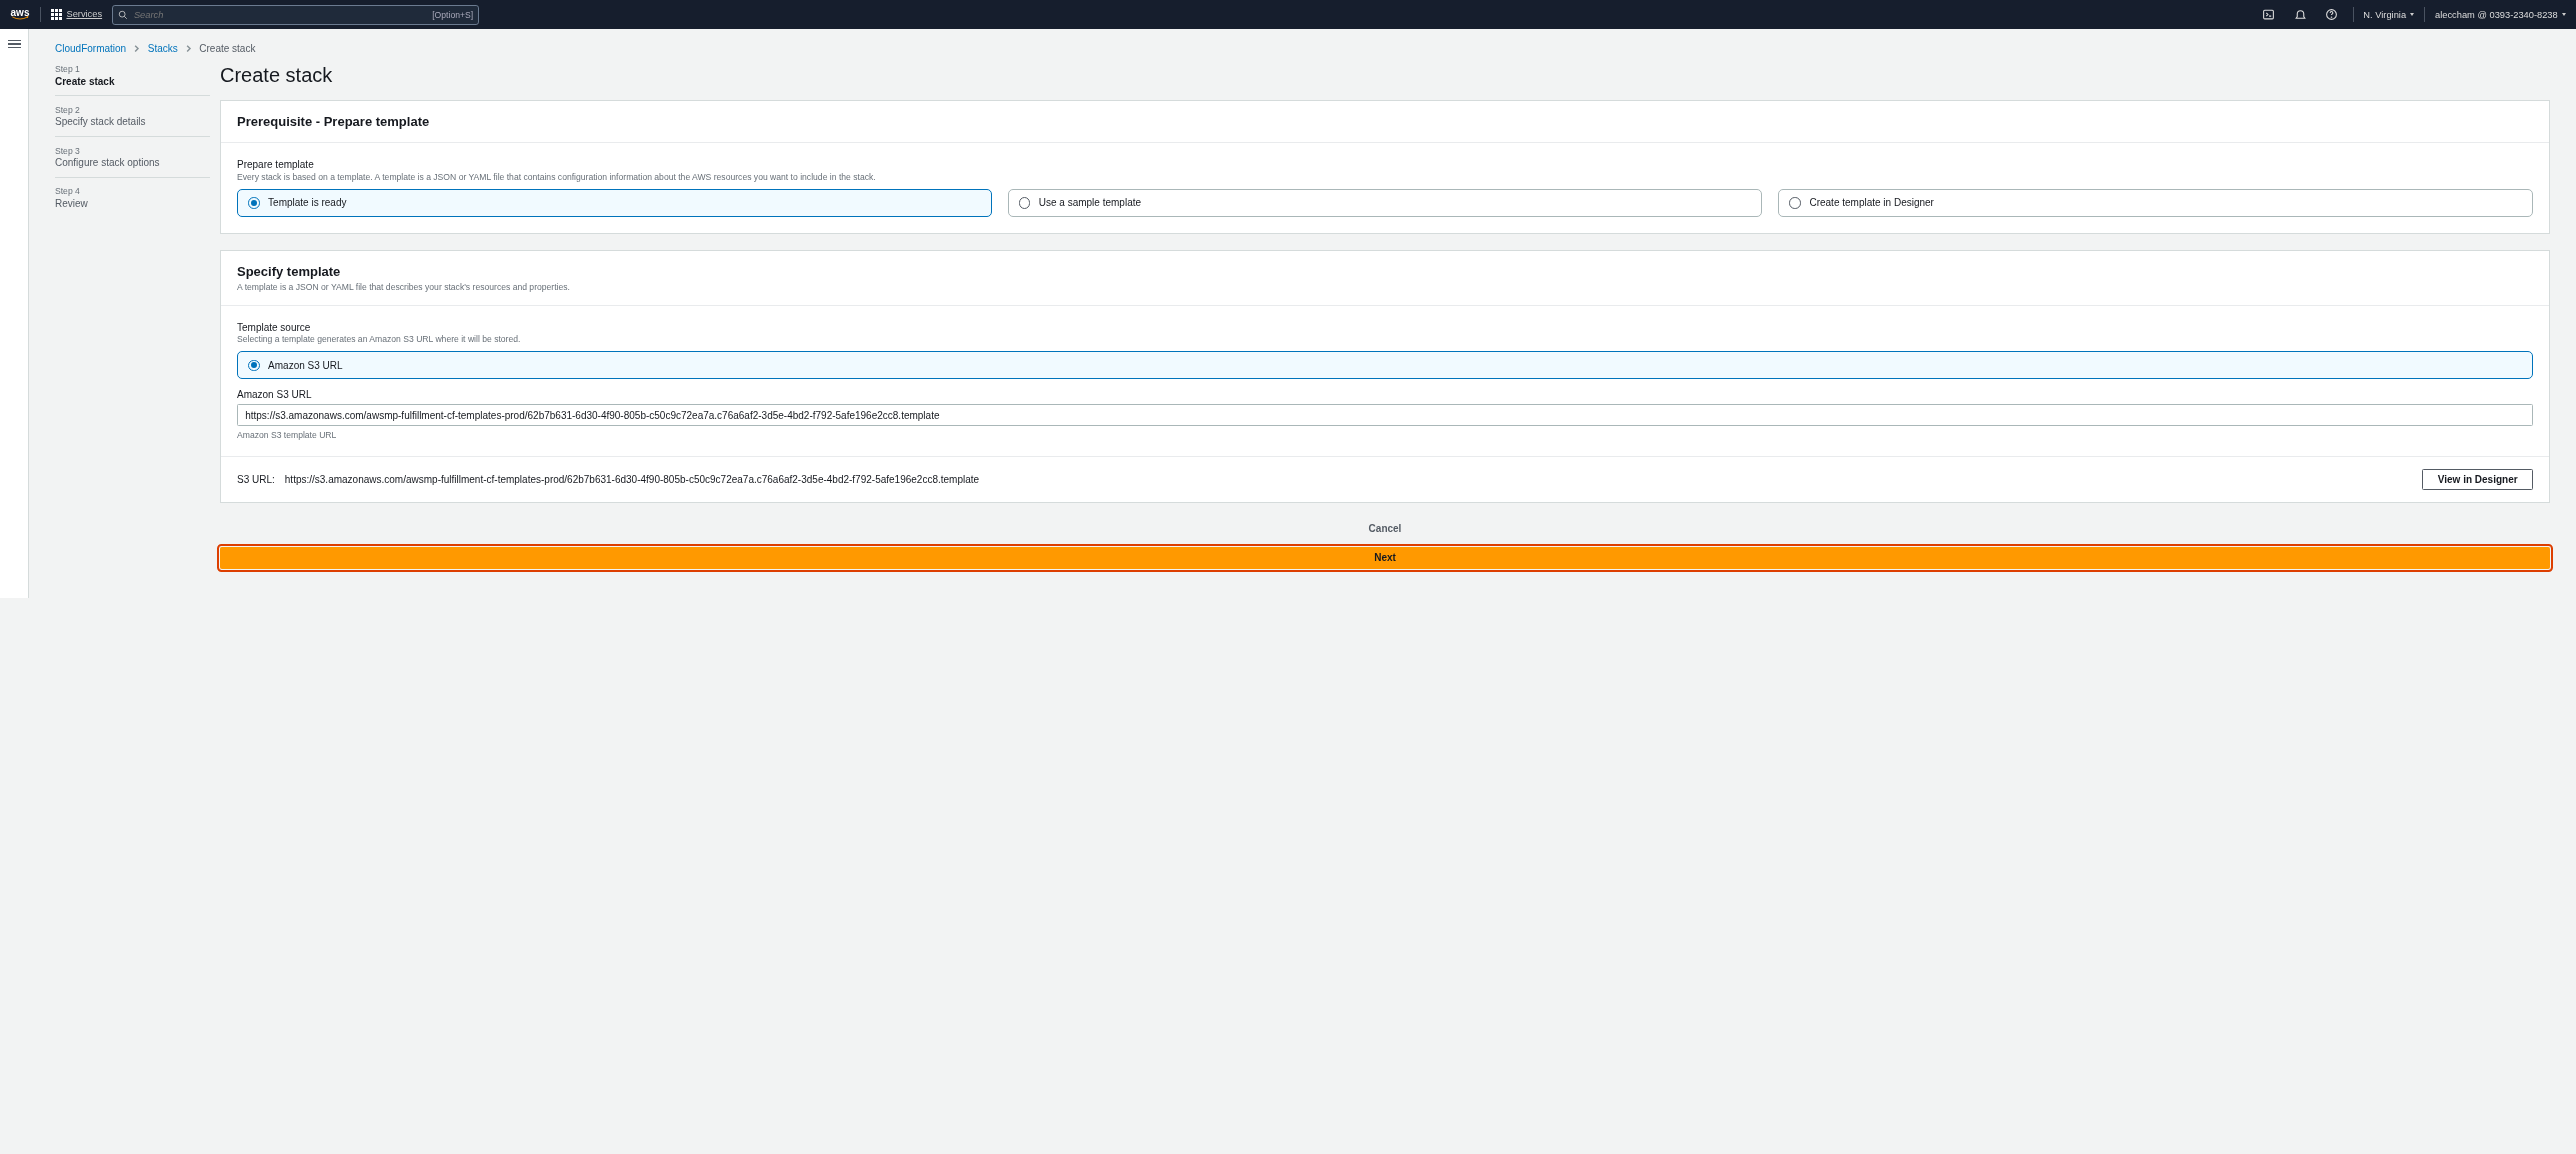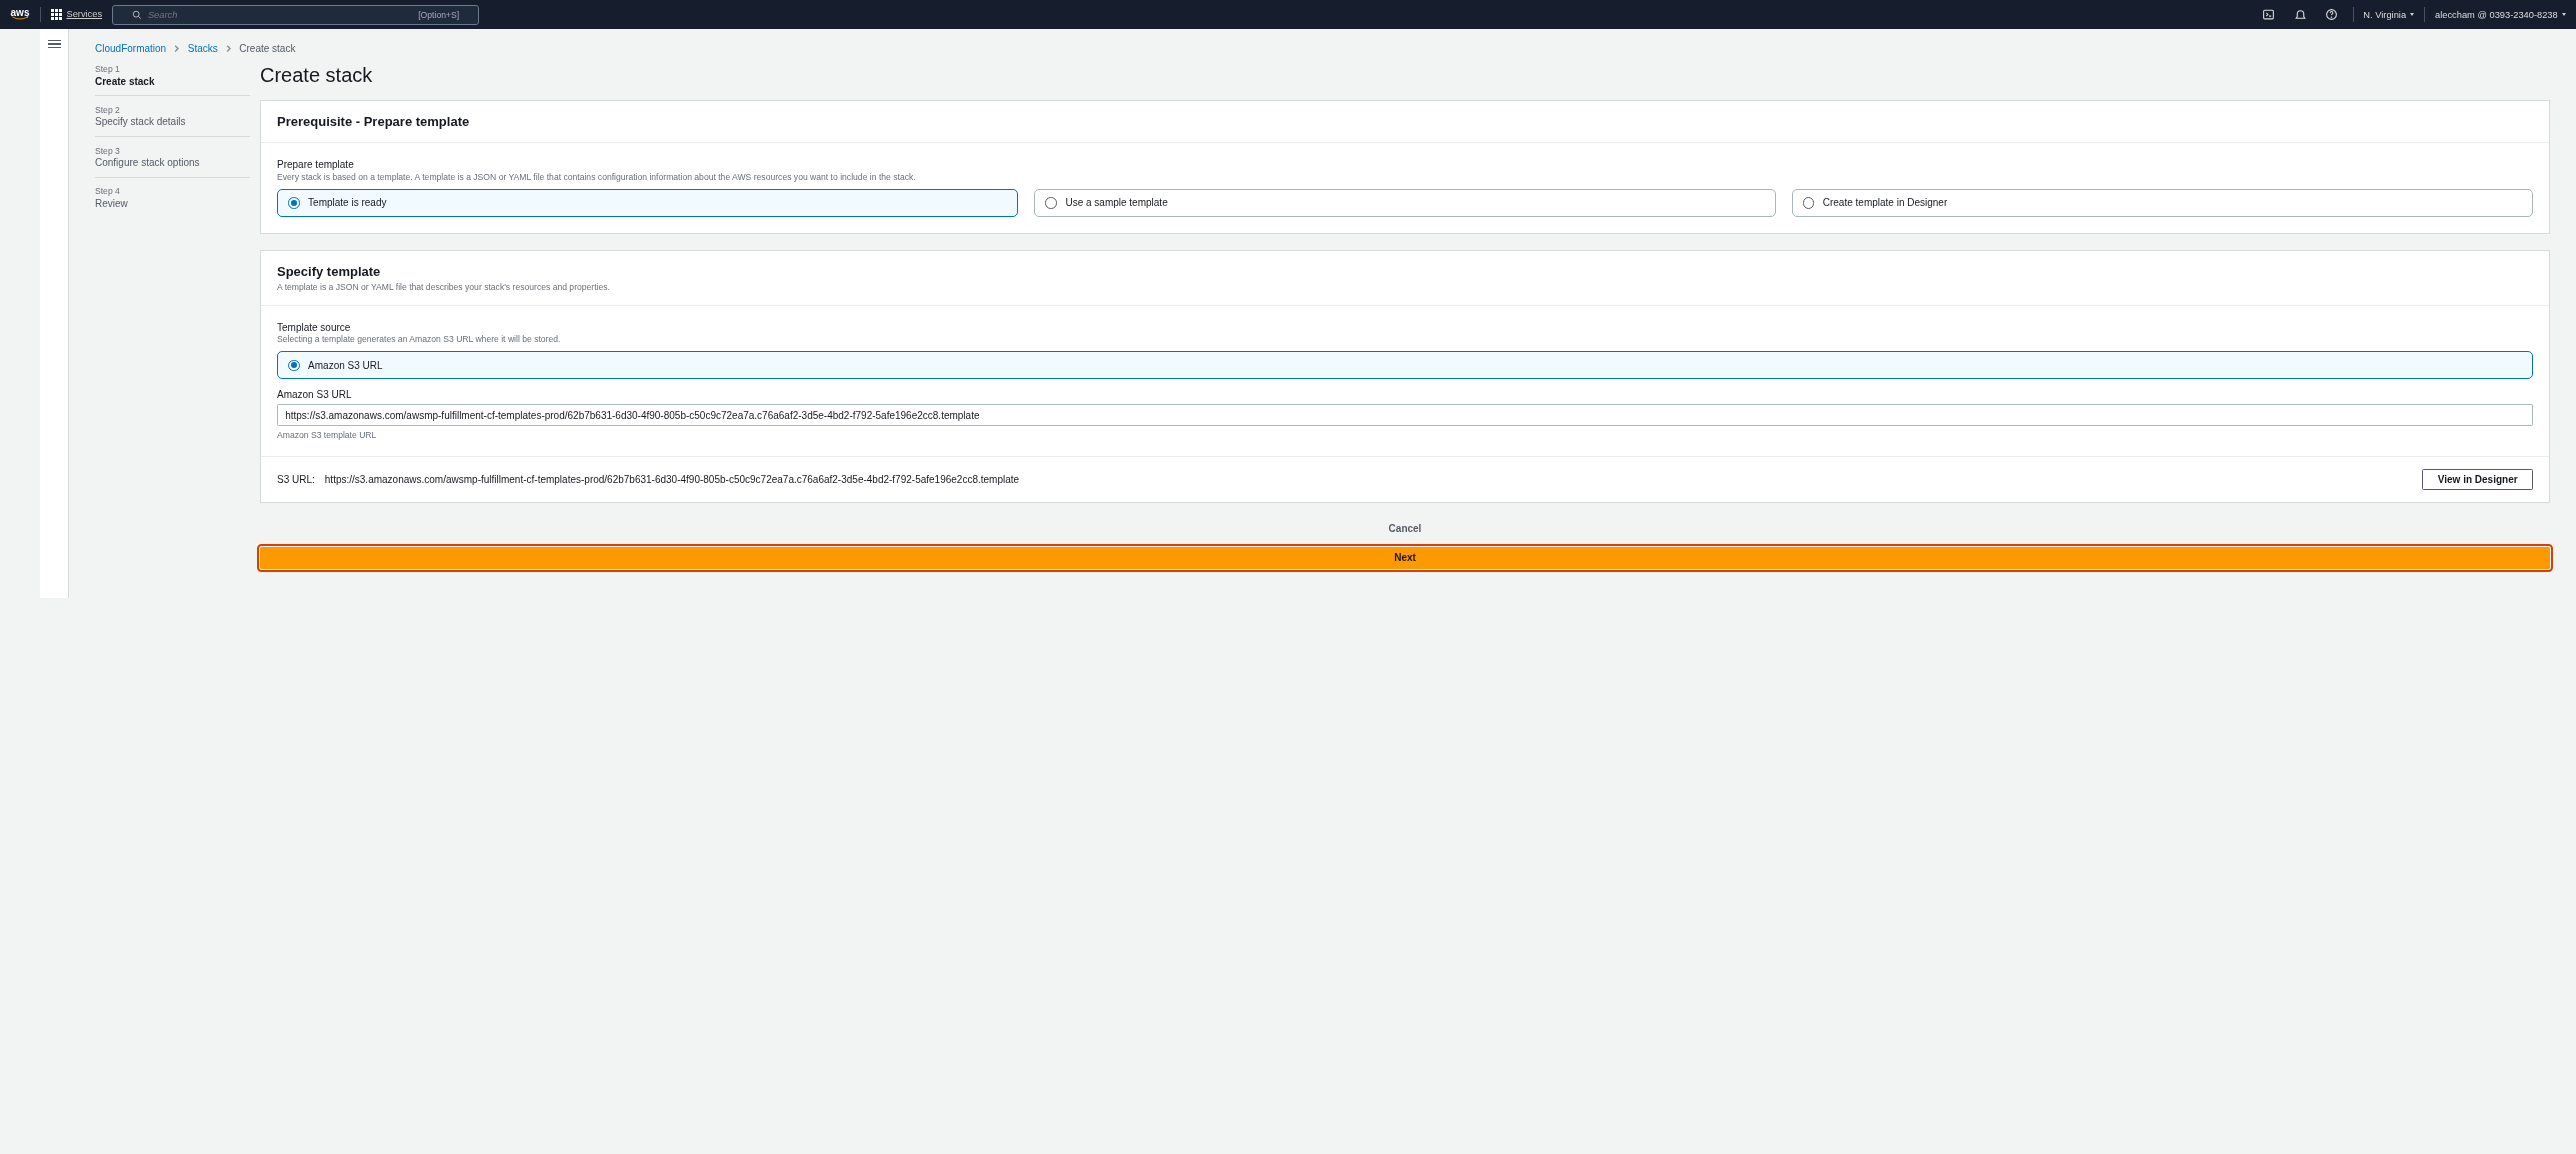--- a/index.html
+++ b/index.html
@@ -21,36 +21,36 @@
   .services-btn { display:flex; align-items:center; gap:4.3px; color:#ccc; cursor:pointer; font-size:9.3px;text-decoration:underline; }
   .grid-icon { display:inline-grid; grid-template-columns:repeat(3,2.9px); grid-template-rows:repeat(3,2.9px); gap:1.4px; }
   .grid-icon span { background:#fff; width:2.9px; height:2.9px; }
   .search-wrap {
     flex: 0 0 367px;
     display:flex; align-items:center;
     background:#1f2a3a;
     border:0.7px solid #6b7b90;
     border-radius:2.9px;
     height:20px;
-    padding:0 19px;
+    padding:0 5px;
     gap:5.8px;
     color:#aab;
   }
   .search-wrap input {
     flex:1; background:transparent; border:none; outline:none; color:#fff; font-style:italic; font-size:9.3px;
   }
   .search-hint { font-size:8.6px; color:#aab; }
   .nav-spacer { flex:1; }
   .nav-icon { color:#ddd; cursor:pointer; padding:0 4.3px; display:flex; align-items:center; }
   .nav-icon svg { width:13px; height:13px; }
   .region-btn, .account-btn { color:#ddd; font-size:9.3px; cursor:pointer; display:flex; align-items:center; gap:4.3px; }
   .caret-down { width:0;height:0;border-left:2.9px solid transparent;border-right:2.9px solid transparent;border-top:3.6px solid #ccc; display:inline-block; }
 
   
-  .page { display:flex;padding-left:40px; }
+  .page { display:flex; }
   .left-rail { width:29px; background:#fff; border-right:0.7px solid #d5dbdb; padding-top:8.6px; display:flex; justify-content:center; }
   .hamburger { cursor:pointer; width:13px; }
   .hamburger div { height:1.4px; background:#545b64; margin:2.2px 0; }
   .content { flex:1; padding:14.4px 26px 29px 26px; }
 
   
   .breadcrumb { display:flex; align-items:center; gap:7.2px; font-size:10px; margin-bottom:10px; }
   .breadcrumb a { color:#0073bb; text-decoration:none; cursor:pointer; }
   .bc-sep svg { width:7.2px; height:7.2px; color:#545b64; }
   .breadcrumb .current { color:#545b64; }

